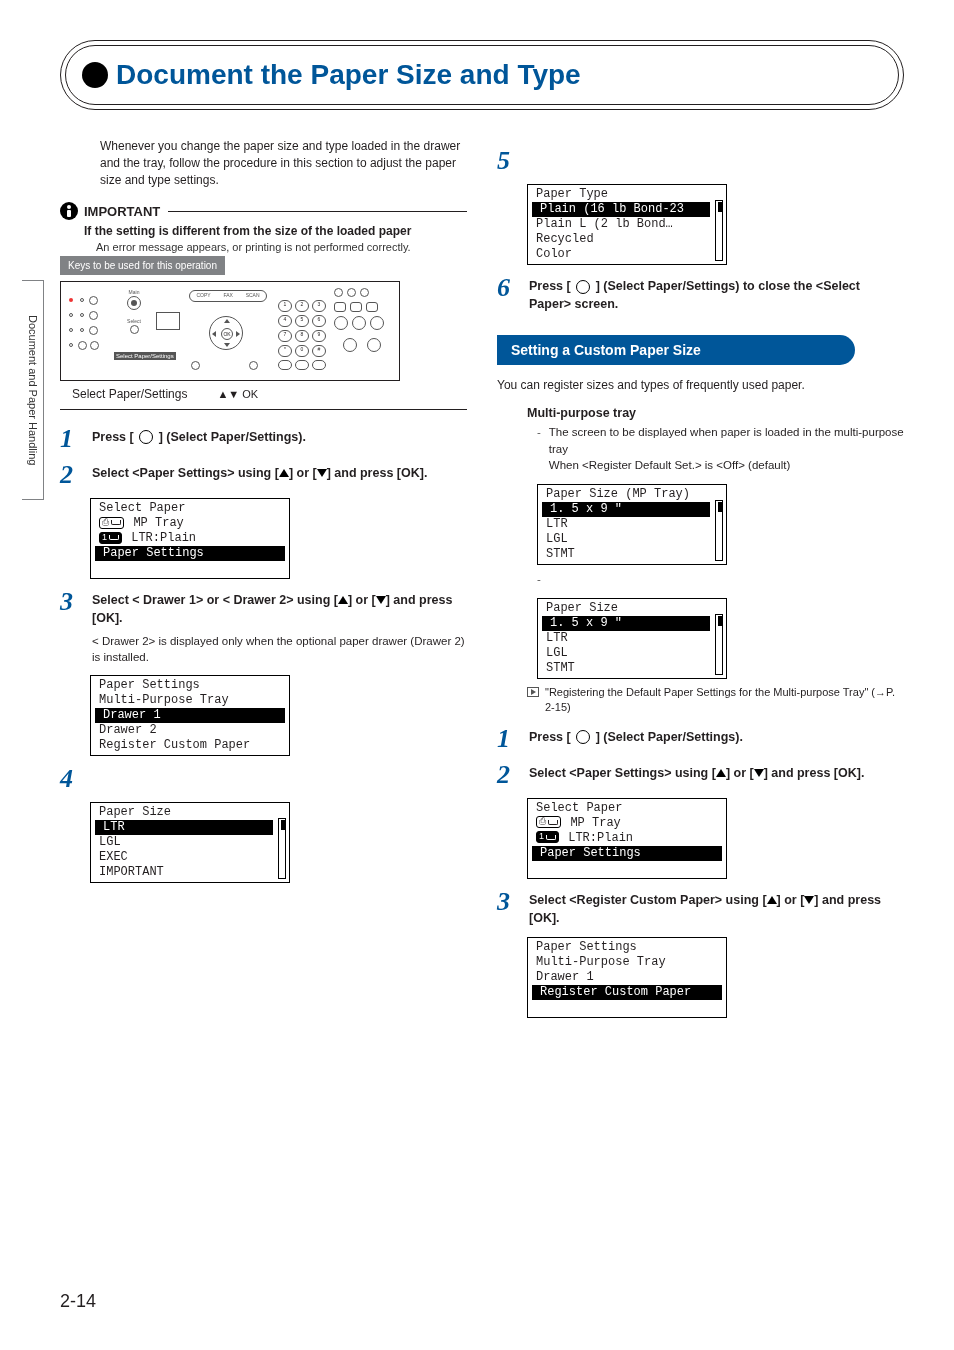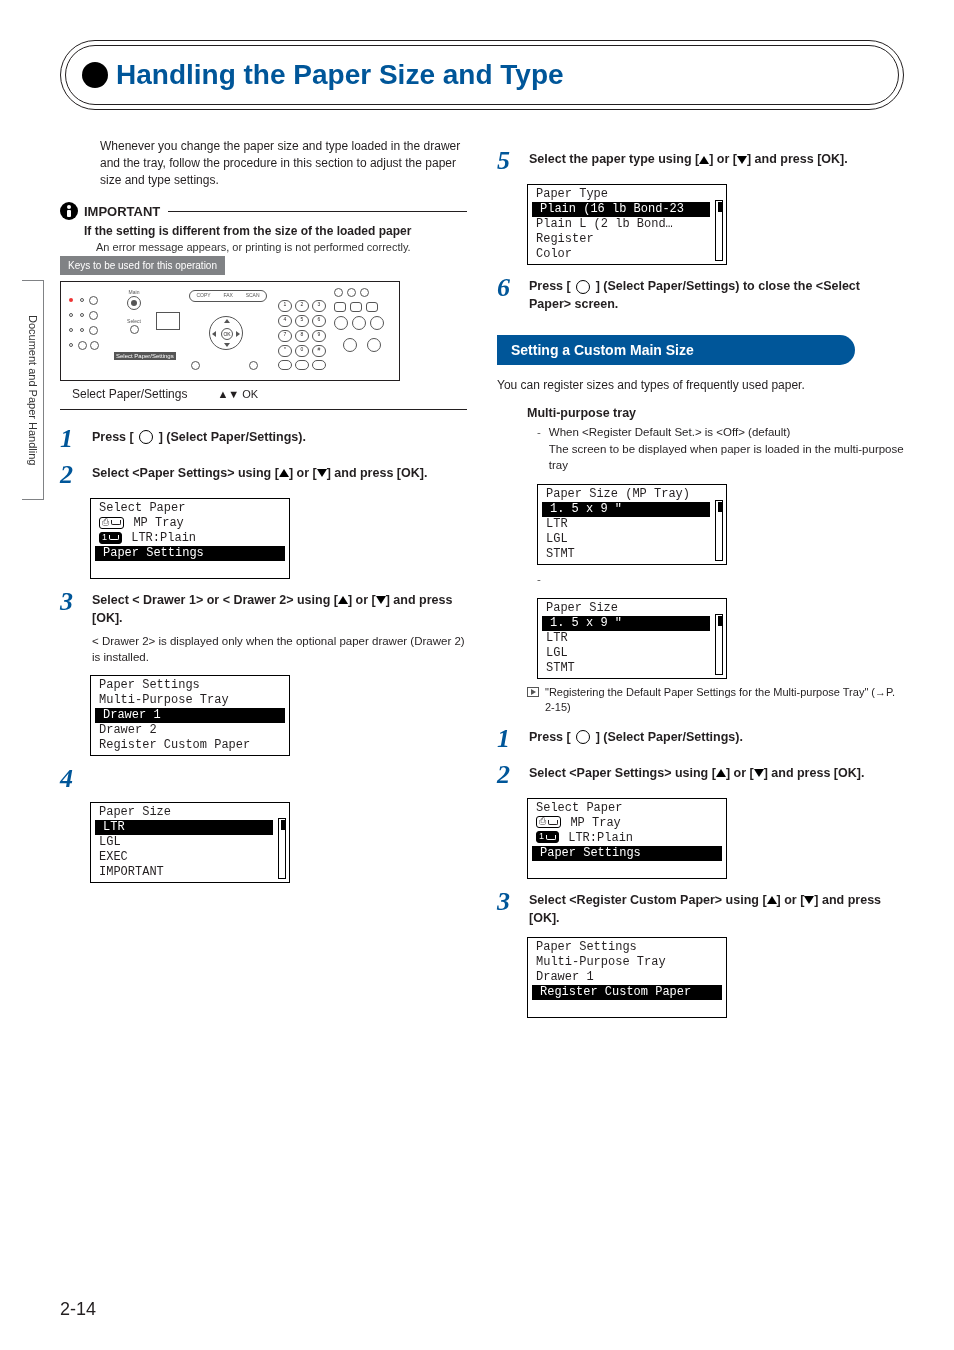--- a/index.html
+++ b/index.html
@@ -267,40 +267,40 @@
     line-height:1.4;
     align-items:flex-start;
   }
   .refline .refic {
     width:12px; height:10px; border:1px solid #555; position:relative; flex-shrink:0; margin-top:2px;
   }
   .refline .refic::after { content:""; position:absolute; left:3px; top:1px; width:0; height:0; border-top:3px solid transparent; border-bottom:3px solid transparent; border-left:5px solid #555; }
 
   .pagenum {
     position: absolute;
-    bottom: 30px;
+    bottom: 38px;
     left: 60px;
     font-size: 18px;
   }
 
   .intro-right {
     font-size:12px;
     margin: 5px 0;
     line-height:1.4;
   }
 </style>
 </head>
 <body>
 
 <div class="sidetab">Document and Paper Handling</div>
 
 <div class="title-wrap">
   <div class="title-inner">
     <div class="title-dot"></div>
-    <div class="title-text">Handling the Paper Size and Type</div>
+    <div class="title-text">Document the Paper Size and Type</div>
   </div>
 </div>
 
 <div class="columns">
 
   <div class="col">
 
     <p class="intro">Whenever you change the paper size and type loaded in the drawer and the tray, follow the procedure in this section to adjust the paper size and type settings.</p>
 
     <div class="important-head">
@@ -475,48 +475,47 @@
       <div class="lcd-row">EXEC</div>
       <div class="lcd-row">IMPORTANT</div>
     </div>
 
   </div>
 
   <div class="col">
 
     <div class="step">
       <div class="step-num">5</div>
-      <div class="step-body">Select the paper type using [<span class="tri tri-up"></span>] or [<span class="tri tri-down"></span>] and press [OK].</div>
     </div>
 
     <div class="lcd with-scroll">
       <div class="scrollthumb" style="top:17px;"></div>
       <div class="lcd-row">Paper Type</div>
       <div class="lcd-row sel">Plain (16 lb Bond-23</div>
       <div class="lcd-row">Plain L (2 lb Bond…</div>
-      <div class="lcd-row">Register</div>
+      <div class="lcd-row">Recycled</div>
       <div class="lcd-row">Color</div>
     </div>
 
     <div class="step">
       <div class="step-num">6</div>
       <div class="step-body"><span>Press [ </span><span class="circ-key"></span><span> ]  (Select Paper/Settings) to close the &lt;Select Paper&gt; screen.</span></div>
     </div>
 
-    <div class="section-hdr">Setting a Custom Main Size</div>
+    <div class="section-hdr">Setting a Custom Paper Size</div>
 
     <p class="intro-right">You can register sizes and types of frequently used paper.</p>
 
     <div class="subhead">Multi-purpose tray</div>
 
     <div class="dash-item">
       <span class="dash">-</span>
       <div>
+        <div>The screen to be displayed when paper is loaded in the multi-purpose tray</div>
         <div>When &lt;Register Default Set.&gt; is &lt;Off&gt; (default)</div>
-        <div>The screen to be displayed when paper is loaded in the multi-purpose tray</div>
       </div>
     </div>
 
     <div class="lcd with-scroll" style="margin-left:40px; width:190px;">
       <div class="scrollthumb" style="top:17px;"></div>
       <div class="lcd-row">Paper Size (MP Tray)</div>
       <div class="lcd-row sel">1. 5 x 9 "</div>
       <div class="lcd-row">LTR</div>
       <div class="lcd-row">LGL</div>
       <div class="lcd-row">STMT</div>

